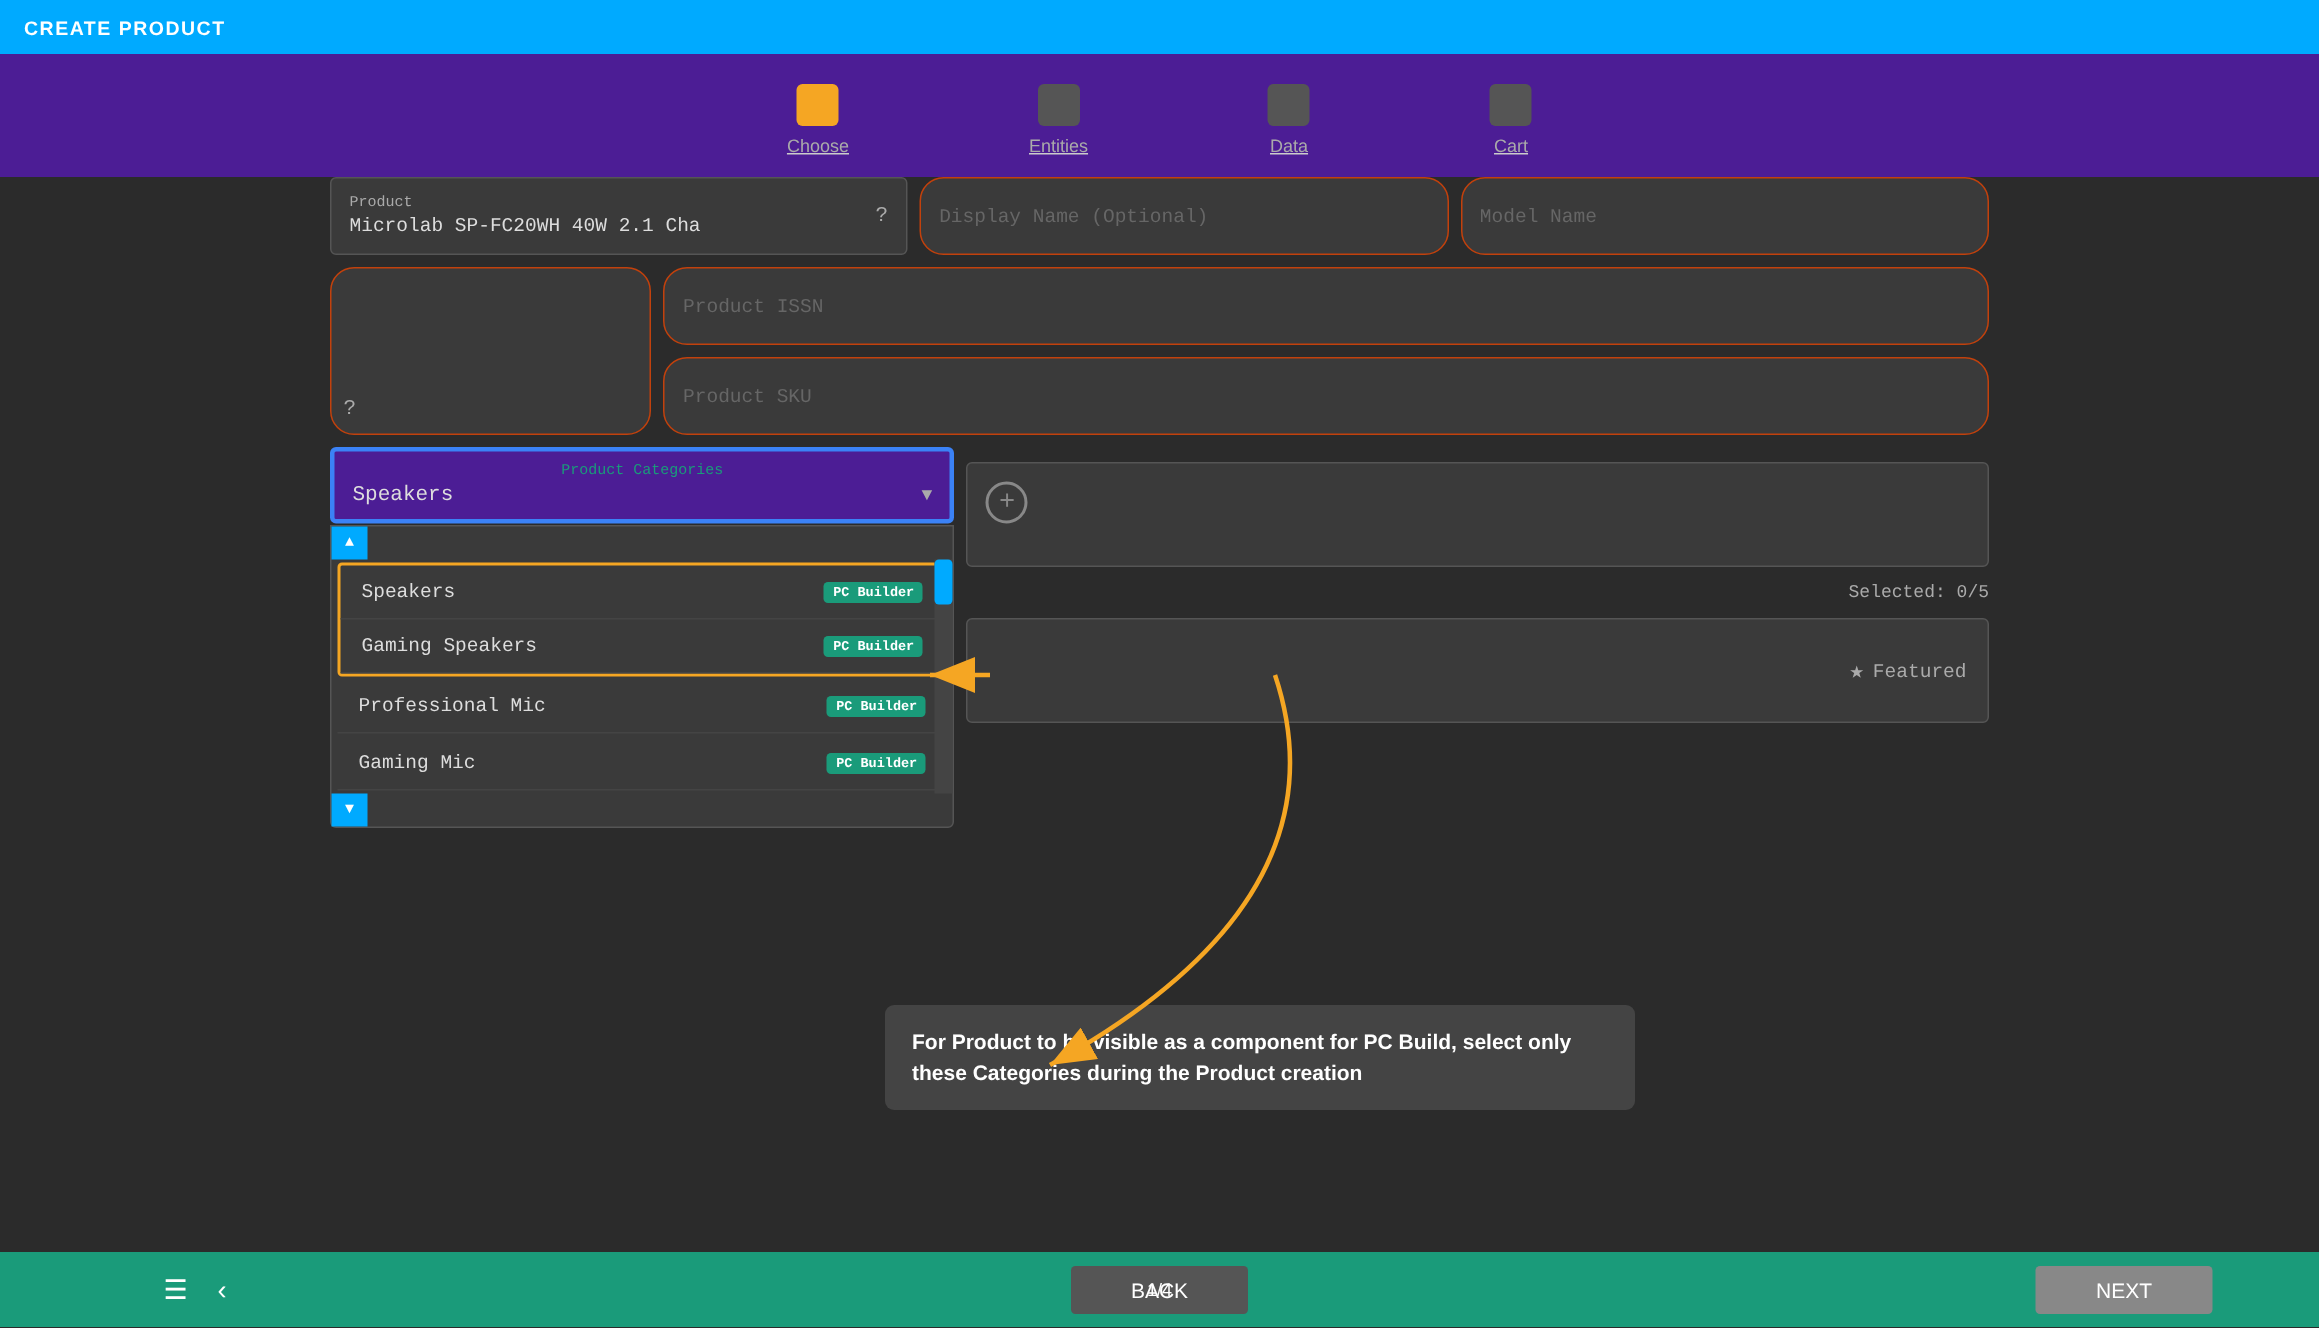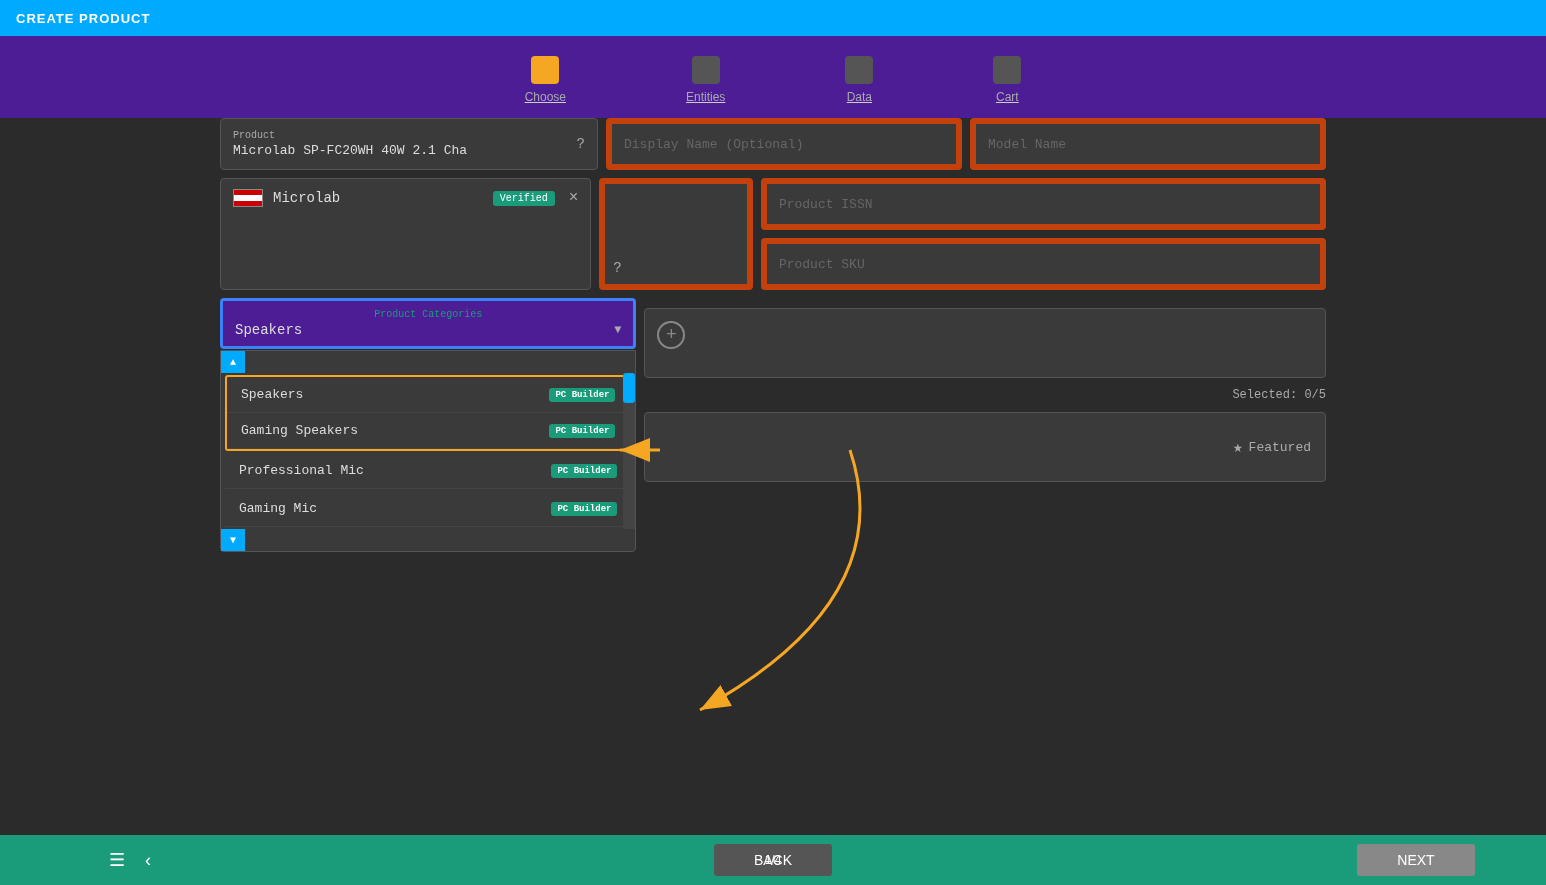--- a/index.html
+++ b/index.html
@@ -64,22 +64,22 @@
       font-family: Liberation Mono, monospace;
     }
 
     
     .row {
       display: flex;
       gap: 8px;
     }
     .field-box {
       background: #3a3a3a;
-      border: 6px solid #c2410c;
-      border-radius: 4px;
+      border: 1px solid #c2410c;
+      border-radius: 16px;
       padding: 8px 12px;
       flex: 1;
       min-height: 52px;
       display: flex;
       flex-direction: column;
       justify-content: center;
     }
     .field-label {
       font-size: 10px;
       color: #aaa;
@@ -485,28 +485,20 @@
       </div>
       <div class="field-box">
         <div class="field-placeholder">Display Name (Optional)</div>
       </div>
       <div class="field-box">
         <div class="field-placeholder">Model Name</div>
       </div>
     </div>
 
     <div class="brand-row">
-      <div class="brand-box">
-        <div class="brand-item">
-          <div class="brand-flag"></div>
-          <span class="brand-name">Microlab</span>
-          <span class="verified-badge">Verified</span>
-          <span class="close-btn">×</span>
-        </div>
-      </div>
       <div class="field-box" style="flex:0.4; display:flex; justify-content:flex-end; align-items:flex-start; padding:8px;">
         <span class="help-icon">?</span>
       </div>
       <div class="right-fields">
         <div class="field-box">
           <div class="field-placeholder">Product ISSN</div>
         </div>
         <div class="field-box">
           <div class="field-placeholder">Product SKU</div>
         </div>
@@ -578,20 +570,24 @@
         <div class="selected-info2">Selected: 0/5</div>
         <div class="featured-area">
           <span class="star-icon">★</span>
           <span class="featured-label">Featured</span>
         </div>
       </div>
     </div>
 
   </div>
 
+  <div class="tooltip-box">
+    <span class="tooltip-text">For Product to be visible as a component for PC Build,
+select only these Categories during the Product creation</span>
+  </div>
 
   <svg style="position:fixed;left:0;top:0;pointer-events:none;z-index:30;" width="1546" height="885">
     <defs>
       <marker id="arrow2" markerWidth="10" markerHeight="8" refX="10" refY="4" orient="auto">
         <polygon points="0 0, 10 4, 0 8" fill="#f5a623"></polygon>
       </marker>
     </defs>
 
     <path d="M 660 450 L 620 450" stroke="#f5a623" stroke-width="3" fill="none" marker-end="url(#arrow2)"></path>
 

